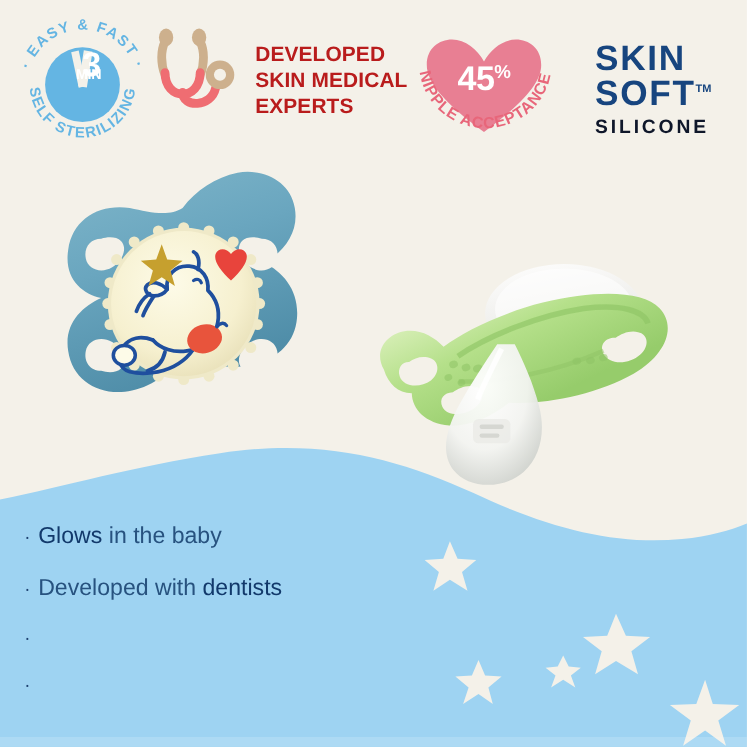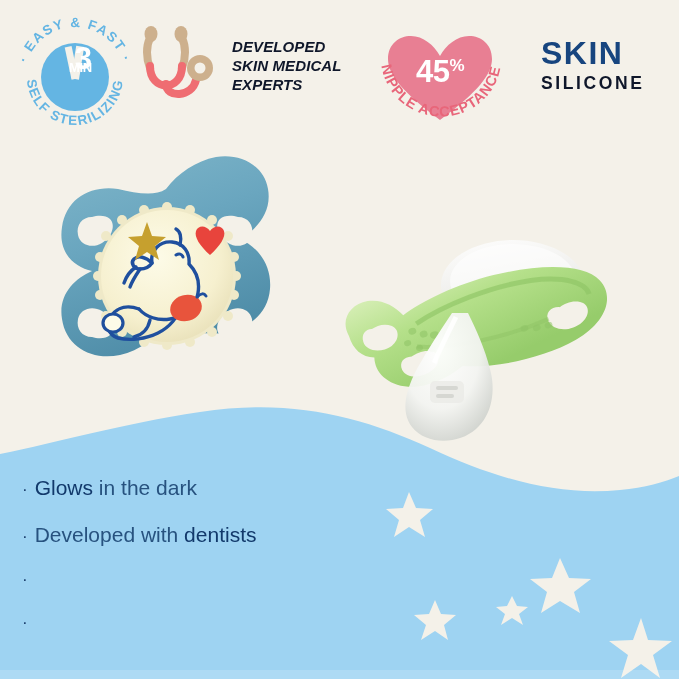--- a/index.html
+++ b/index.html
@@ -77,26 +77,25 @@
 
   
   .stetho {
     position: absolute;
     left: 140px; top: 24px;
     width: 86px; height: 92px;
   }
   .medical-text {
     position: absolute;
     left: 232px; top: 38px;
-    font-size: 15px;
+    font-size: 19px;
     font-weight: 700;
     line-height: 1.25;
-    color: #0f172a;
+    color: #b91c1c;
     letter-spacing: 0.1px;
-    font-style: italic;
   }
 
   
   .badge-heart {
     position: absolute;
     left: 372px; top: 18px;
     width: 136px; height: 122px;
   }
   .badge-heart .pct {
     position: absolute;
@@ -249,20 +248,21 @@
         </defs>
         <text font-family="Liberation Sans, sans-serif" font-size="14.5" font-weight="700" fill="#e8667a" letter-spacing="0.8">
           <textPath href="#arcAcc" startOffset="50%" text-anchor="middle">NIPPLE ACCEPTANCE</textPath>
         </text>
       </svg>
       <div class="pct"><span>45</span><sup>%</sup></div>
     </div>
 
     <div class="logo">
       <span class="l1">SKIN</span>
+      <span class="l2"><span>SOFT</span><span class="tm">TM</span></span>
       <span class="l3">SILICONE</span>
     </div>
   </div>
 
   <div class="product-area">
     <svg viewBox="0 0 679 330" width="679" height="330">
       <defs>
         <radialGradient id="gShield" cx="42%" cy="36%" r="68%">
           <stop offset="0%" stop-color="#fdfbe8"></stop>
           <stop offset="70%" stop-color="#f6f0cf"></stop>
@@ -429,21 +429,21 @@
         <path d="M 560,168 L 569,188 L 591,189 L 574,202 L 580,223 L 560,211 L 541,223 L 547,202 L 530,189 L 552,188 Z"></path>
         <path d="M 512,206 L 517,216 L 528,217 L 519,224 L 523,235 L 512,228 L 501,235 L 505,224 L 496,217 L 507,216 Z"></path>
         <path d="M 435,210 L 441,224 L 456,225 L 444,235 L 448,250 L 435,241 L 421,250 L 426,235 L 414,225 L 429,224 Z"></path>
         <path d="M 641,228 L 648,250 L 672,251 L 653,265 L 660,288 L 641,274 L 621,288 L 628,265 L 609,251 L 633,250 Z"></path>
       </g>
     </svg>
 
     <div class="bullets">
       <div class="bullet">
         <span class="dot">·</span>
-        <span><b>Glows</b><span class="reg"> in the dark</span></span>
+        <span><b>Glows</b><span class="reg"> in the baby</span></span>
       </div>
       <div class="bullet">
         <span class="dot">·</span>
         <span><span class="reg">Developed with </span><b>dentists</b></span>
       </div>
       <div class="bullet">
         <span class="dot">·</span>
       </div>
       <div class="bullet">
         <span class="dot">·</span>

